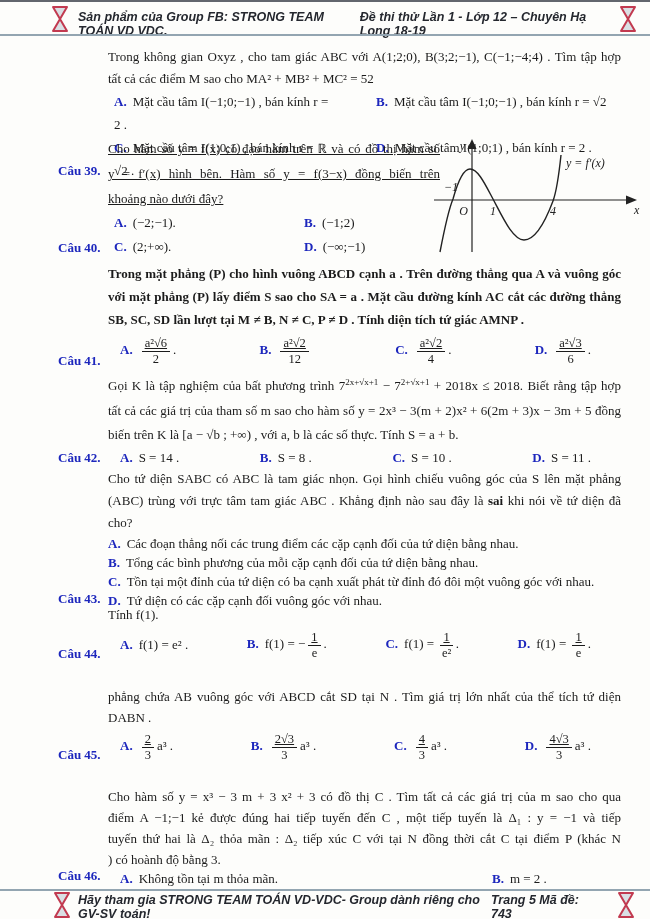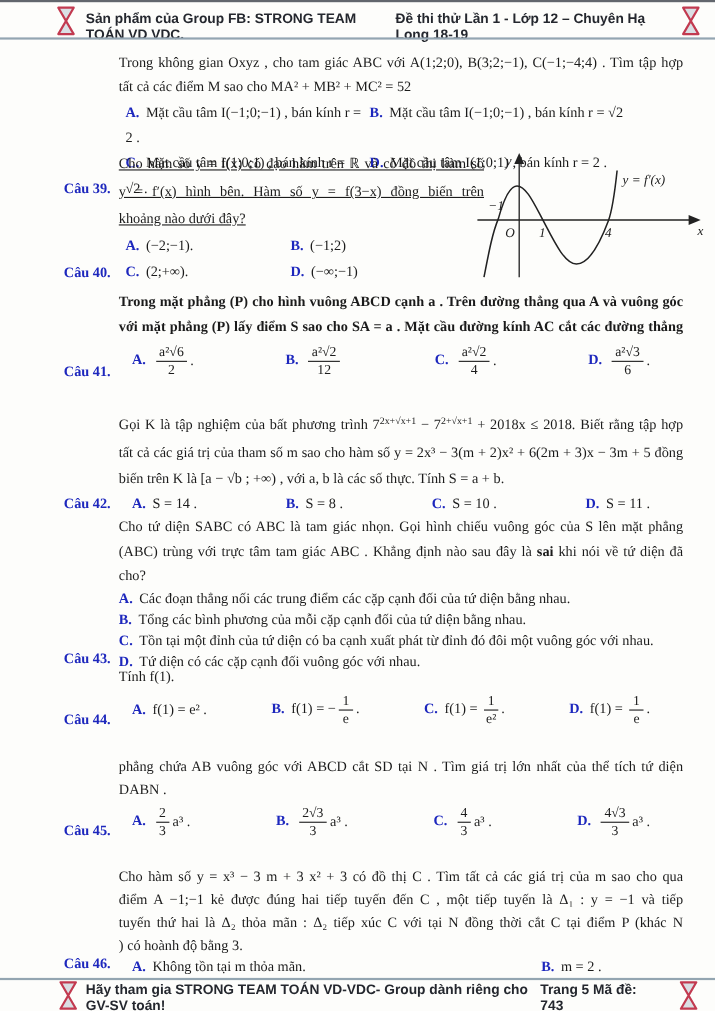--- a/index.html
+++ b/index.html
@@ -1,21 +1,21 @@
 <!DOCTYPE html>
 <html><head>
 <meta charset="utf-8">
 <style>
   html,body{margin:0;padding:0;}
   body{width:650px;background:#e9e9e9;font-family:"Liberation Serif",serif;}
   .page{position:relative;width:650px;height:919px;background:#fdfdfb;overflow:hidden;
         border-top:2px solid #62666d;color:#1b1b1b;font-size:13px;}
   
   .hf{position:absolute;left:0;right:0;display:flex;justify-content:space-between;
-      font-family:"Liberation Sans",sans-serif;font-weight:bold;
+      font-family:"Liberation Sans",sans-serif;font-style:italic;font-weight:bold;
       color:#24272e;font-size:12.5px;}
   .header{top:8px;padding:0 44px 0 78px;}
   .footer{top:891px;padding:0 62px 0 78px;}
   .rule{position:absolute;left:0;right:0;height:2px;background:#93a5b1;}
   .rule-top{top:32px;}
   .rule-bottom{top:887px;}
   .hg{position:absolute;width:20px;height:28px;}
   .hg-tl{left:50px;top:3px;} .hg-tr{right:12px;top:3px;}
   .hg-bl{left:52px;top:889px;} .hg-br{right:14px;top:889px;}
   
@@ -24,23 +24,23 @@
   .qbody{flex:none;width:513px;}
   .qline{line-height:22px;}
   .j{text-align:justify;text-align-last:justify;}
   .lh25{line-height:25px;text-decoration:underline;} .lh24{line-height:24px;} .lh23{line-height:23px;font-weight:bold;}
   .lh21{line-height:21px;} .lh18{line-height:18px;}
   .ol{color:#1d27bd;font-weight:bold;margin-right:6px;}
   .b{font-weight:bold;}
   .sup{font-size:9px;position:relative;top:-5px;}
   .frac{display:inline-flex;flex-direction:column;align-items:center;
         font-size:12.5px;line-height:1.2;margin:0 3px;vertical-align:middle;}
-  .frac .num{border-bottom:1.2px solid #1b1b1b;padding:0 3px;}
-  
-  .optrow2{display:grid;grid-template-columns:222px 1fr;}
+  .frac .num{border-bottom:1.2px solid #1b1b1b;padding:0 3px;text-decoration:underline;}
+  
+  .optrow2{display:grid;grid-template-columns:222px 1fr;gap:40px;}
   .optrow2 .opt{padding-left:6px;}
   .q39 .opt{line-height:23px;}
   .q40 .optrow2{grid-template-columns:150px 1fr;}
   .q40 .opt{line-height:24px;}
   .optrow4{display:flex;justify-content:space-between;padding:0 30px 0 12px;line-height:22px;gap:32px;}
   .optfr{display:flex;justify-content:space-between;align-items:center;
          padding:0 30px 0 12px;height:41px;}
   .optcol .opt{display:block;line-height:19px;}
   .q43 .qline{line-height:22px;}
   .optrow46{display:flex;line-height:17px;}
@@ -118,20 +118,21 @@
       <text x="122" y="77">4</text>
       <text x="138" y="29">y = f′(x)</text>
     </svg>
   </div>
 
   <div class="q q41" style="top:260px">
     <span class="qlabel">Câu 41.</span>
     <div class="qbody">
       <div class="qline lh23 j">Trong mặt phẳng (P) cho hình vuông ABCD cạnh a . Trên đường thẳng qua A và vuông góc</div>
       <div class="qline lh23 j">với mặt phẳng (P) lấy điểm S sao cho SA = a . Mặt cầu đường kính AC cắt các đường thẳng</div>
+      <div class="qline lh23">SB, SC, SD lần lượt tại M ≠ B, N ≠ C, P ≠ D . Tính diện tích tứ giác AMNP .</div>
       <div class="optfr">
         <span class="opt"><span class="ol">A.</span><span class="frac">
               <span class="num">a²√6</span>
               <span class="den">2</span>
             </span><span>.</span></span>
         <span class="opt"><span class="ol">B.</span><span class="frac">
               <span class="num">a²√2</span>
               <span class="den">12</span>
             </span><span></span></span>
         <span class="opt"><span class="ol">C.</span><span class="frac">

